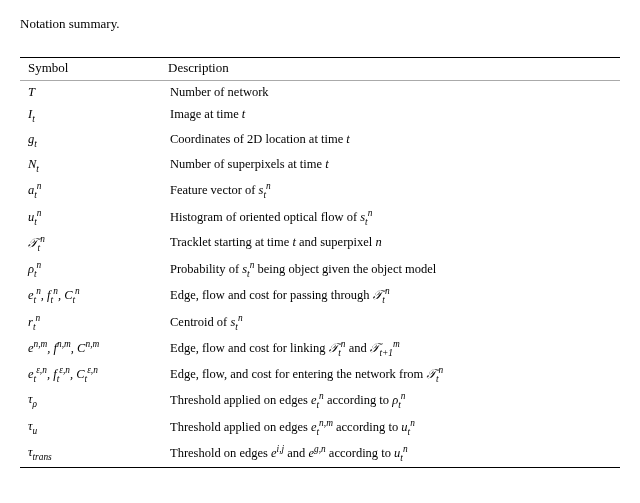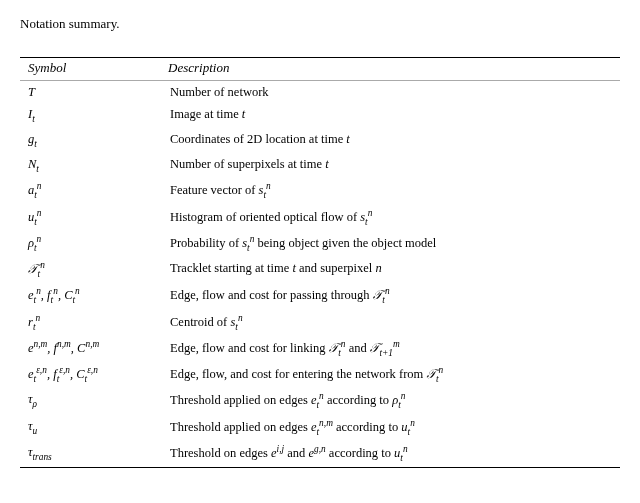--- a/index.html
+++ b/index.html
@@ -20,21 +20,20 @@
       width: 100%;
       border-collapse: collapse;
       border-top: 1.5px solid #000;
       border-bottom: 1.5px solid #000;
     }
     thead tr {
       border-bottom: 1px solid #aaa;
     }
     th {
       font-weight: normal;
-      font-style: italic;
       text-align: left;
       padding: 2px 8px 4px 8px;
       font-size: 13px;
       margin-left: 32px;
     }
     td {
       text-align: left;
       padding: 2px 8px;
       font-size: 12.5px;
       vertical-align: top;
@@ -84,26 +83,26 @@
       </tr>
       <tr>
         <td class="symbol"><i>a</i><sub><i>t</i></sub><sup><i>n</i></sup></td>
         <td class="desc">Feature vector of <i>s</i><sub><i>t</i></sub><sup><i>n</i></sup></td>
       </tr>
       <tr>
         <td class="symbol"><i>u</i><sub><i>t</i></sub><sup><i>n</i></sup></td>
         <td class="desc">Histogram of oriented optical flow of <i>s</i><sub><i>t</i></sub><sup><i>n</i></sup></td>
       </tr>
       <tr>
+        <td class="symbol"><i>𝒯</i><sub><i>t</i></sub><sup><i>n</i></sup></td>
+        <td class="desc">Tracklet starting at time <i>t</i> and superpixel <i>n</i></td>
+      </tr>
+      <tr>
         <td class="symbol"><i>ρ</i><sub><i>t</i></sub><sup><i>n</i></sup></td>
         <td class="desc">Probability of <i>s</i><sub><i>t</i></sub><sup><i>n</i></sup> being object given the object model</td>
-      </tr>
-      <tr>
-        <td class="symbol"><i>𝒯</i><sub><i>t</i></sub><sup><i>n</i></sup></td>
-        <td class="desc">Tracklet starting at time <i>t</i> and superpixel <i>n</i></td>
       </tr>
       <tr>
         <td class="symbol"><i>e</i><sub><i>t</i></sub><sup><i>n</i></sup>, <i>f</i><sub><i>t</i></sub><sup><i>n</i></sup>, <i>C</i><sub><i>t</i></sub><sup><i>n</i></sup></td>
         <td class="desc">Edge, flow and cost for passing through <i>𝒯</i><sub><i>t</i></sub><sup><i>n</i></sup></td>
       </tr>
       <tr>
         <td class="symbol"><i>r</i><sub><i>t</i></sub><sup><i>n</i></sup></td>
         <td class="desc">Centroid of <i>s</i><sub><i>t</i></sub><sup><i>n</i></sup></td>
       </tr>
       <tr>

